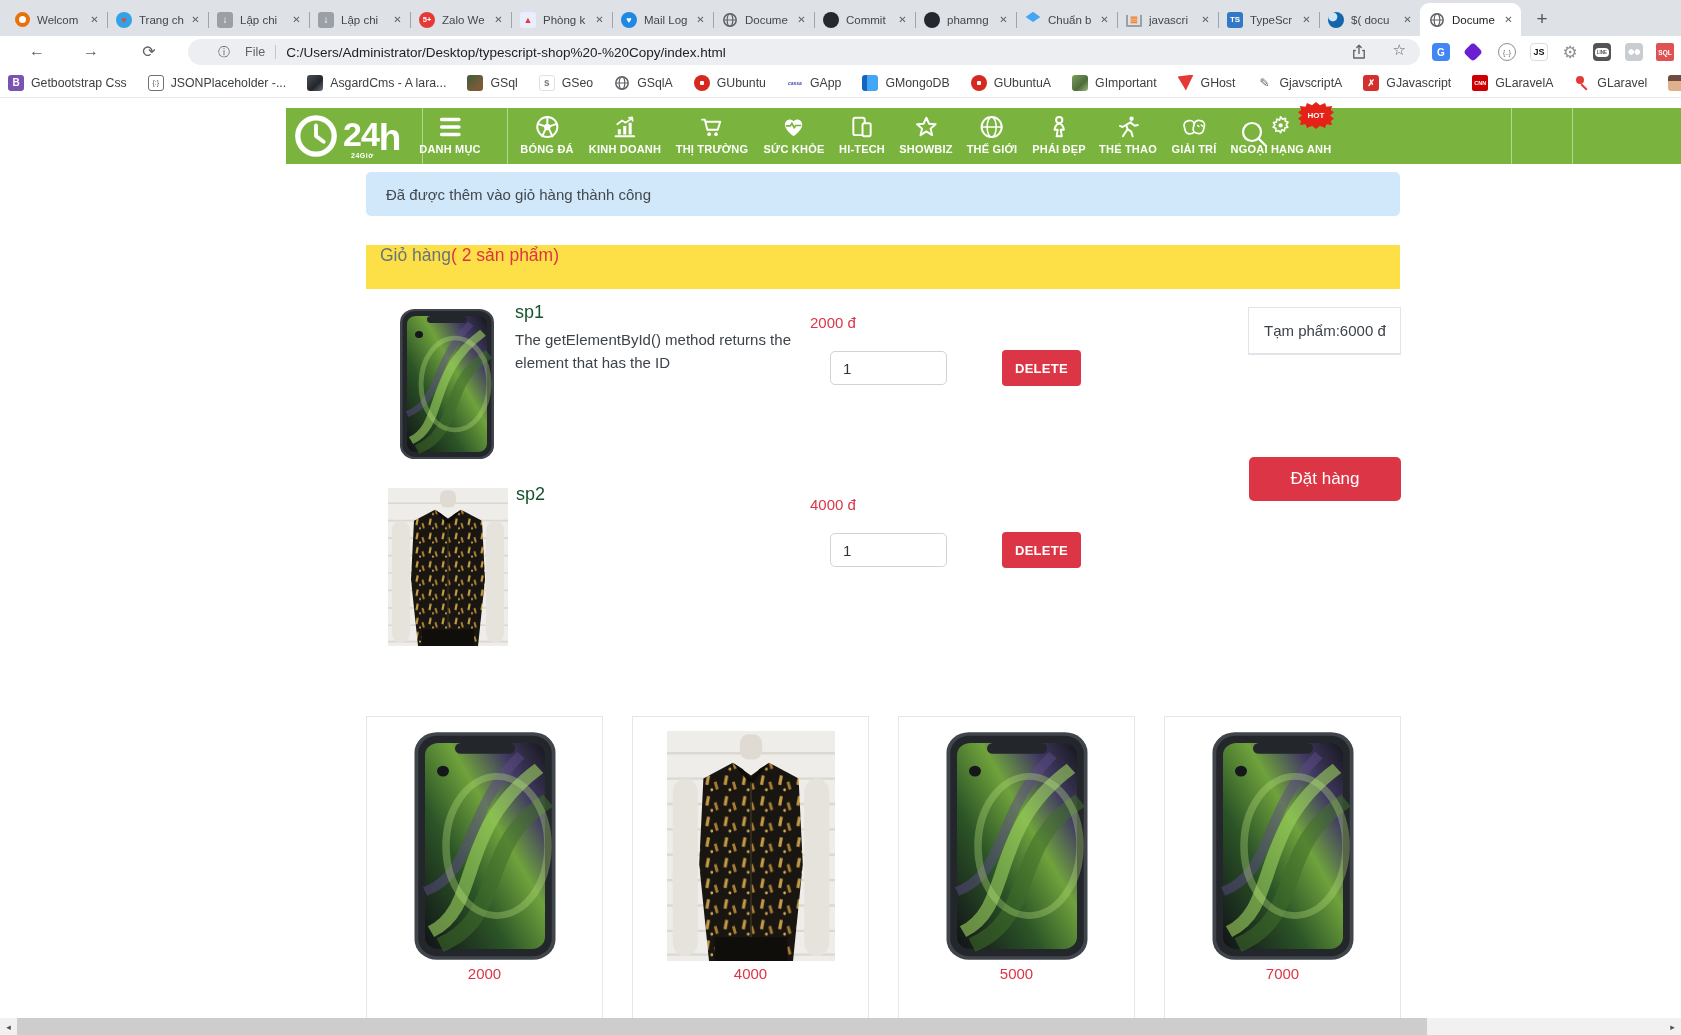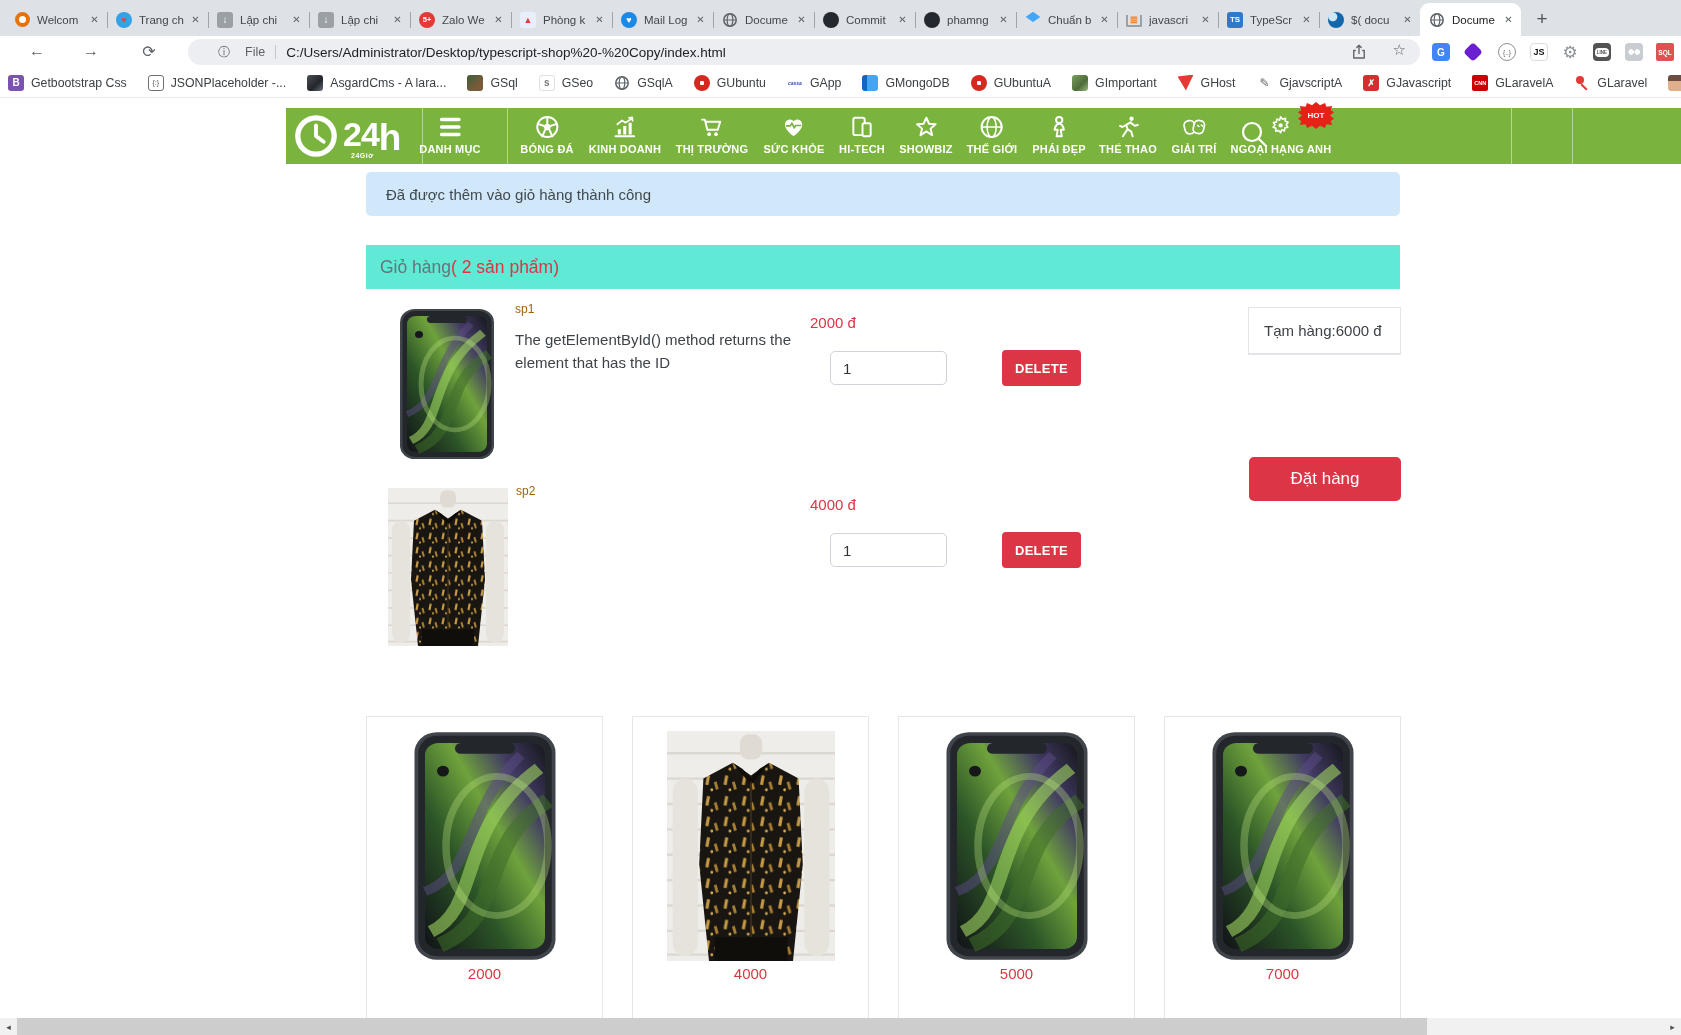--- a/index.html
+++ b/index.html
@@ -97,28 +97,28 @@
   .nlabel{font-size:11px;font-weight:bold;margin-top:3px;letter-spacing:.2px}
   .gsearch{position:absolute;left:968px;top:10px;transform:translateX(-50%)}
   .gsearch svg{height:32px;stroke:#fff;fill:none;stroke-width:2.2;stroke-linecap:round}
   .hot{position:absolute;left:1012px;top:-6px;width:36px;height:27px;background:#e62117;color:#fff;
        font-size:8px;font-weight:bold;display:flex;align-items:center;justify-content:center;
        clip-path:polygon(50% 0,61% 12%,75% 4%,79% 18%,95% 15%,91% 30%,100% 38%,89% 50%,100% 62%,91% 70%,95% 85%,79% 82%,75% 96%,61% 88%,50% 100%,39% 88%,25% 96%,21% 82%,5% 85%,9% 70%,0 62%,11% 50%,0 38%,9% 30%,5% 15%,21% 18%,25% 4%,39% 12%)}
 
   
   .alert{position:absolute;left:366px;top:172px;width:1034px;height:44px;background:#d0e8f9;border-radius:5px;
          display:flex;align-items:center;padding-left:20px;font-size:15px;color:#42494f}
-  .shead{position:absolute;left:366px;width:1034px;height:44px;background:#5eead4;display:flex;
-         align-items:center;padding-left:14px;font-size:17.5px;color:#6a737c}
+  .shead{position:absolute;left:366px;width:1034px;height:44px;background:#fde047;display:flex;
+         padding-left:14px;font-size:17.5px;color:#6a737c}
   .shead .red{color:#dc3545;}
   .shead-cart{top:245px}
   .shead-other{top:657px}
 
   .abs{position:absolute}
-  .pname{font-size:12px;color:#a16207}
+  .pname{font-size:18px;color:#14532d}
   .pdesc{font-size:15px;line-height:23px;color:#3d4349}
   .pprice-red{font-size:15px;color:#dc3545}
   .qty{position:absolute;width:117px;height:34px;border:1px solid #ced4da;border-radius:5px;
        font-size:15px;color:#333;padding-left:12px;outline:none;background:#fff;font-family:inherit}
   .delbtn{position:absolute;width:79px;height:36px;background:#dc3545;color:#fff;border:none;border-radius:4px;
           font-size:13px;font-weight:bold;letter-spacing:.3px;font-family:inherit}
 
   .sumbox{position:absolute;left:1248px;top:307px;width:153px;background:#fff;border:1px solid #e1e5e9}
   .sumrow1{padding:14px 15px;font-size:15px;color:#3d4349;border-bottom:1px solid #e1e5e9;white-space:nowrap}
   .sumrow2{padding:12px 15px 14px;font-size:15px;color:#3d4349;white-space:nowrap}
@@ -509,21 +509,21 @@
 
   <svg class="abs" style="left:388px;top:488px" width="120" height="158" viewBox="0 0 120 145" preserveAspectRatio="none">
       <use href="#shirtArt"></use>
     </svg>
   <div class="abs pname" style="left:516px;top:484px">sp2</div>
   <div class="abs pprice-red" style="left:810px;top:496px">4000 đ</div>
   <input class="qty" style="left: 830px; top: 533px;" value="1">
   <button class="delbtn" style="left:1002px;top:532px">DELETE</button>
 
   <div class="sumbox">
-    <div class="sumrow1">Tạm hàng:6000 đ</div>
+    <div class="sumrow1">Tạm phẩm:6000 đ</div>
   </div>
   <button class="orderbtn">Đặt hàng</button>
 
 
   <div class="pcard c1">
     <svg width="150" height="230" viewBox="0 0 100 172" preserveAspectRatio="none">
         <use href="#phoneArt"></use>
       </svg>
     <div class="cardprice">2000</div>
   </div>

